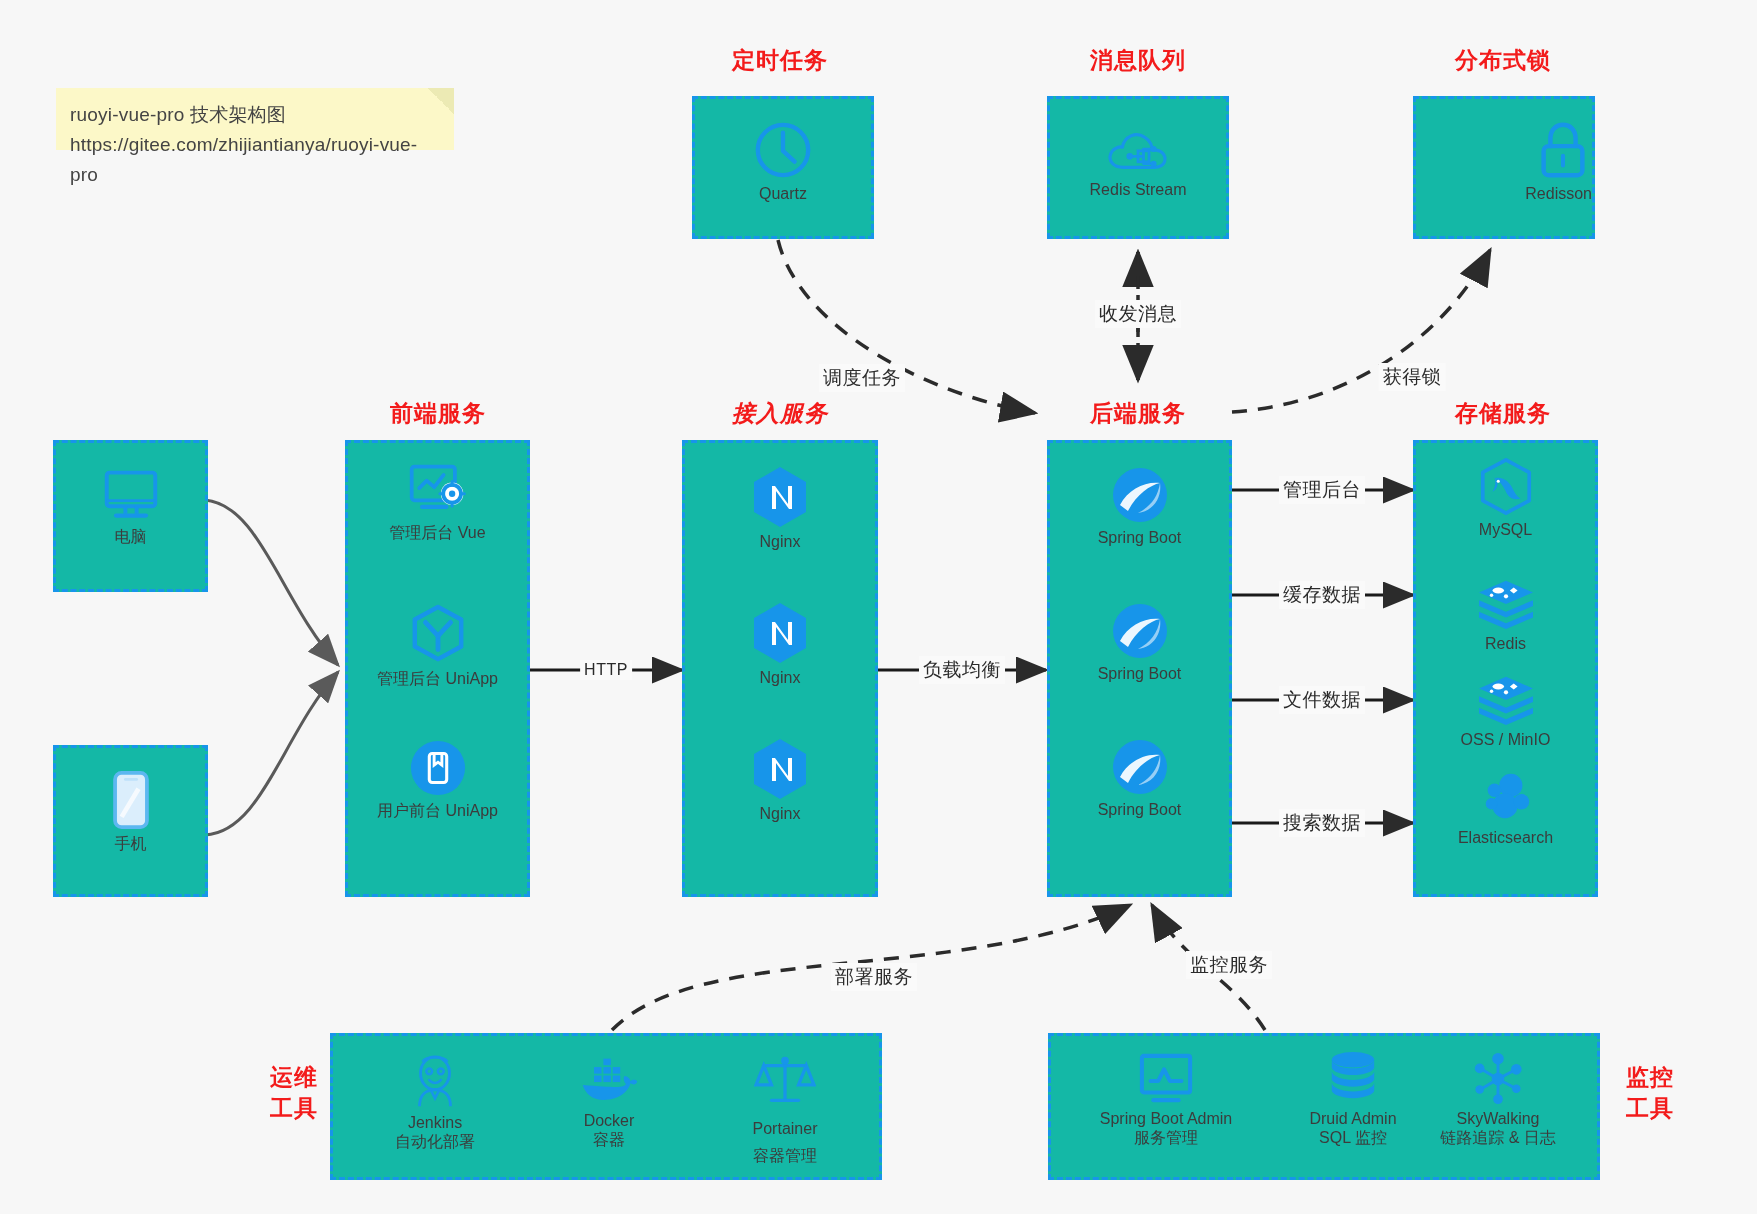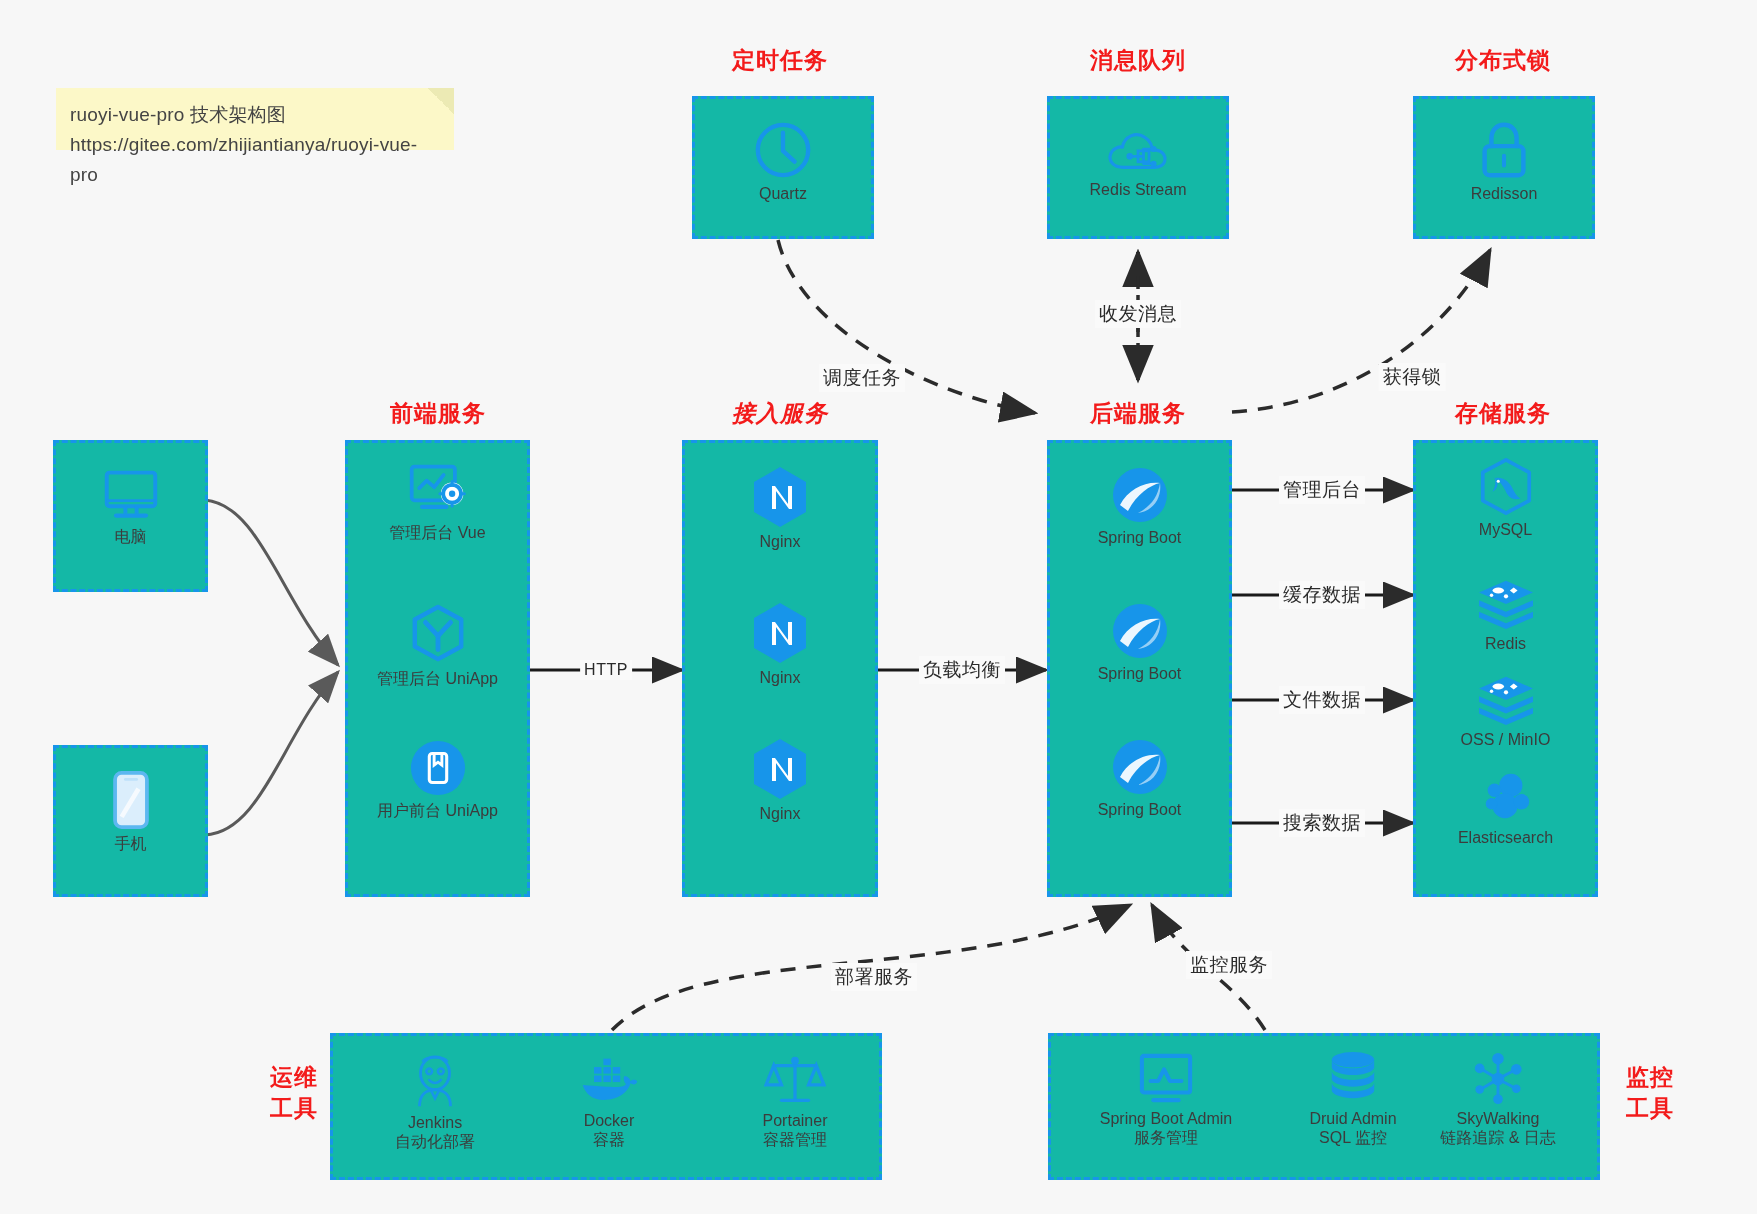--- a/index.html
+++ b/index.html
@@ -138,21 +138,21 @@
           <circle cx="53" cy="44" r="3.3" fill="#1795ea"></circle>
           <rect x="36" y="30" width="12" height="12" fill="none" stroke="#1795ea" stroke-width="3"></rect>
         </svg>
       </span>
       <span class="lbl">Redis Stream</span>
     </div>
   </div>
 
   <div class="group-title" style="left:1413px;top:45px;width:180px;">分布式锁</div>
   <div class="group" style="left:1413px;top:96px;width:182px;height:143px;">
-    <div class="cell" style="left:0;top:20px;width:100%;">
+    <div class="cell" style="left:0;top:20px;width:100%;align-items:flex-end;">
       <span class="ico">
         <svg width="58" height="62" viewBox="0 0 58 64">
           <path d="M16 28 L16 20 C16 11 22 6 29 6 C36 6 42 11 42 20 L42 28" fill="none" stroke="#1795ea" stroke-width="4.6" stroke-linecap="round"></path>
           <rect x="9" y="28" width="40" height="30" rx="5" fill="none" stroke="#1795ea" stroke-width="4.6"></rect>
           <line x1="29" y1="38" x2="29" y2="48" stroke="#1795ea" stroke-width="4.2" stroke-linecap="round"></line>
         </svg>
       </span>
       <span class="lbl">Redisson</span>
     </div>
   </div>
@@ -393,21 +393,21 @@
             <rect x="36" y="9" width="8" height="7"></rect>
               <rect x="26" y="0" width="8" height="7"></rect>
           </g>
           <path d="M4 28 C4 28 8 44 26 44 C44 44 53 34 55 26 C58 29 62 27 62 24 C60 22 57 22 55 24 C54 20 50 18 48 19 C47 23 49 26 50 27 C48 31 42 31 4 28 Z" fill="#1795ea"></path>
         </svg>
       </span>
       <span class="lbl">Docker</span>
       <span class="lbl2">容器</span>
     </div>
 
-    <div class="cell" style="left:382px;top:16px;width:160px;">
+    <div class="cell" style="left:372px;top:16px;width:160px;gap:8px;">
       <span class="ico">
         <svg width="62" height="56" viewBox="0 0 64 58">
           <g stroke="#1795ea" stroke-width="3.4" fill="none" stroke-linecap="round">
             <line x1="32" y1="8" x2="32" y2="48"></line>
             <line x1="10" y1="14" x2="54" y2="14"></line>
             <line x1="18" y1="50" x2="46" y2="50"></line>
             <path d="M10 14 L2 34 L18 34 Z"></path>
             <path d="M54 14 L46 34 L62 34 Z"></path>
           </g>
           <circle cx="32" cy="9" r="4" fill="#1795ea"></circle>

